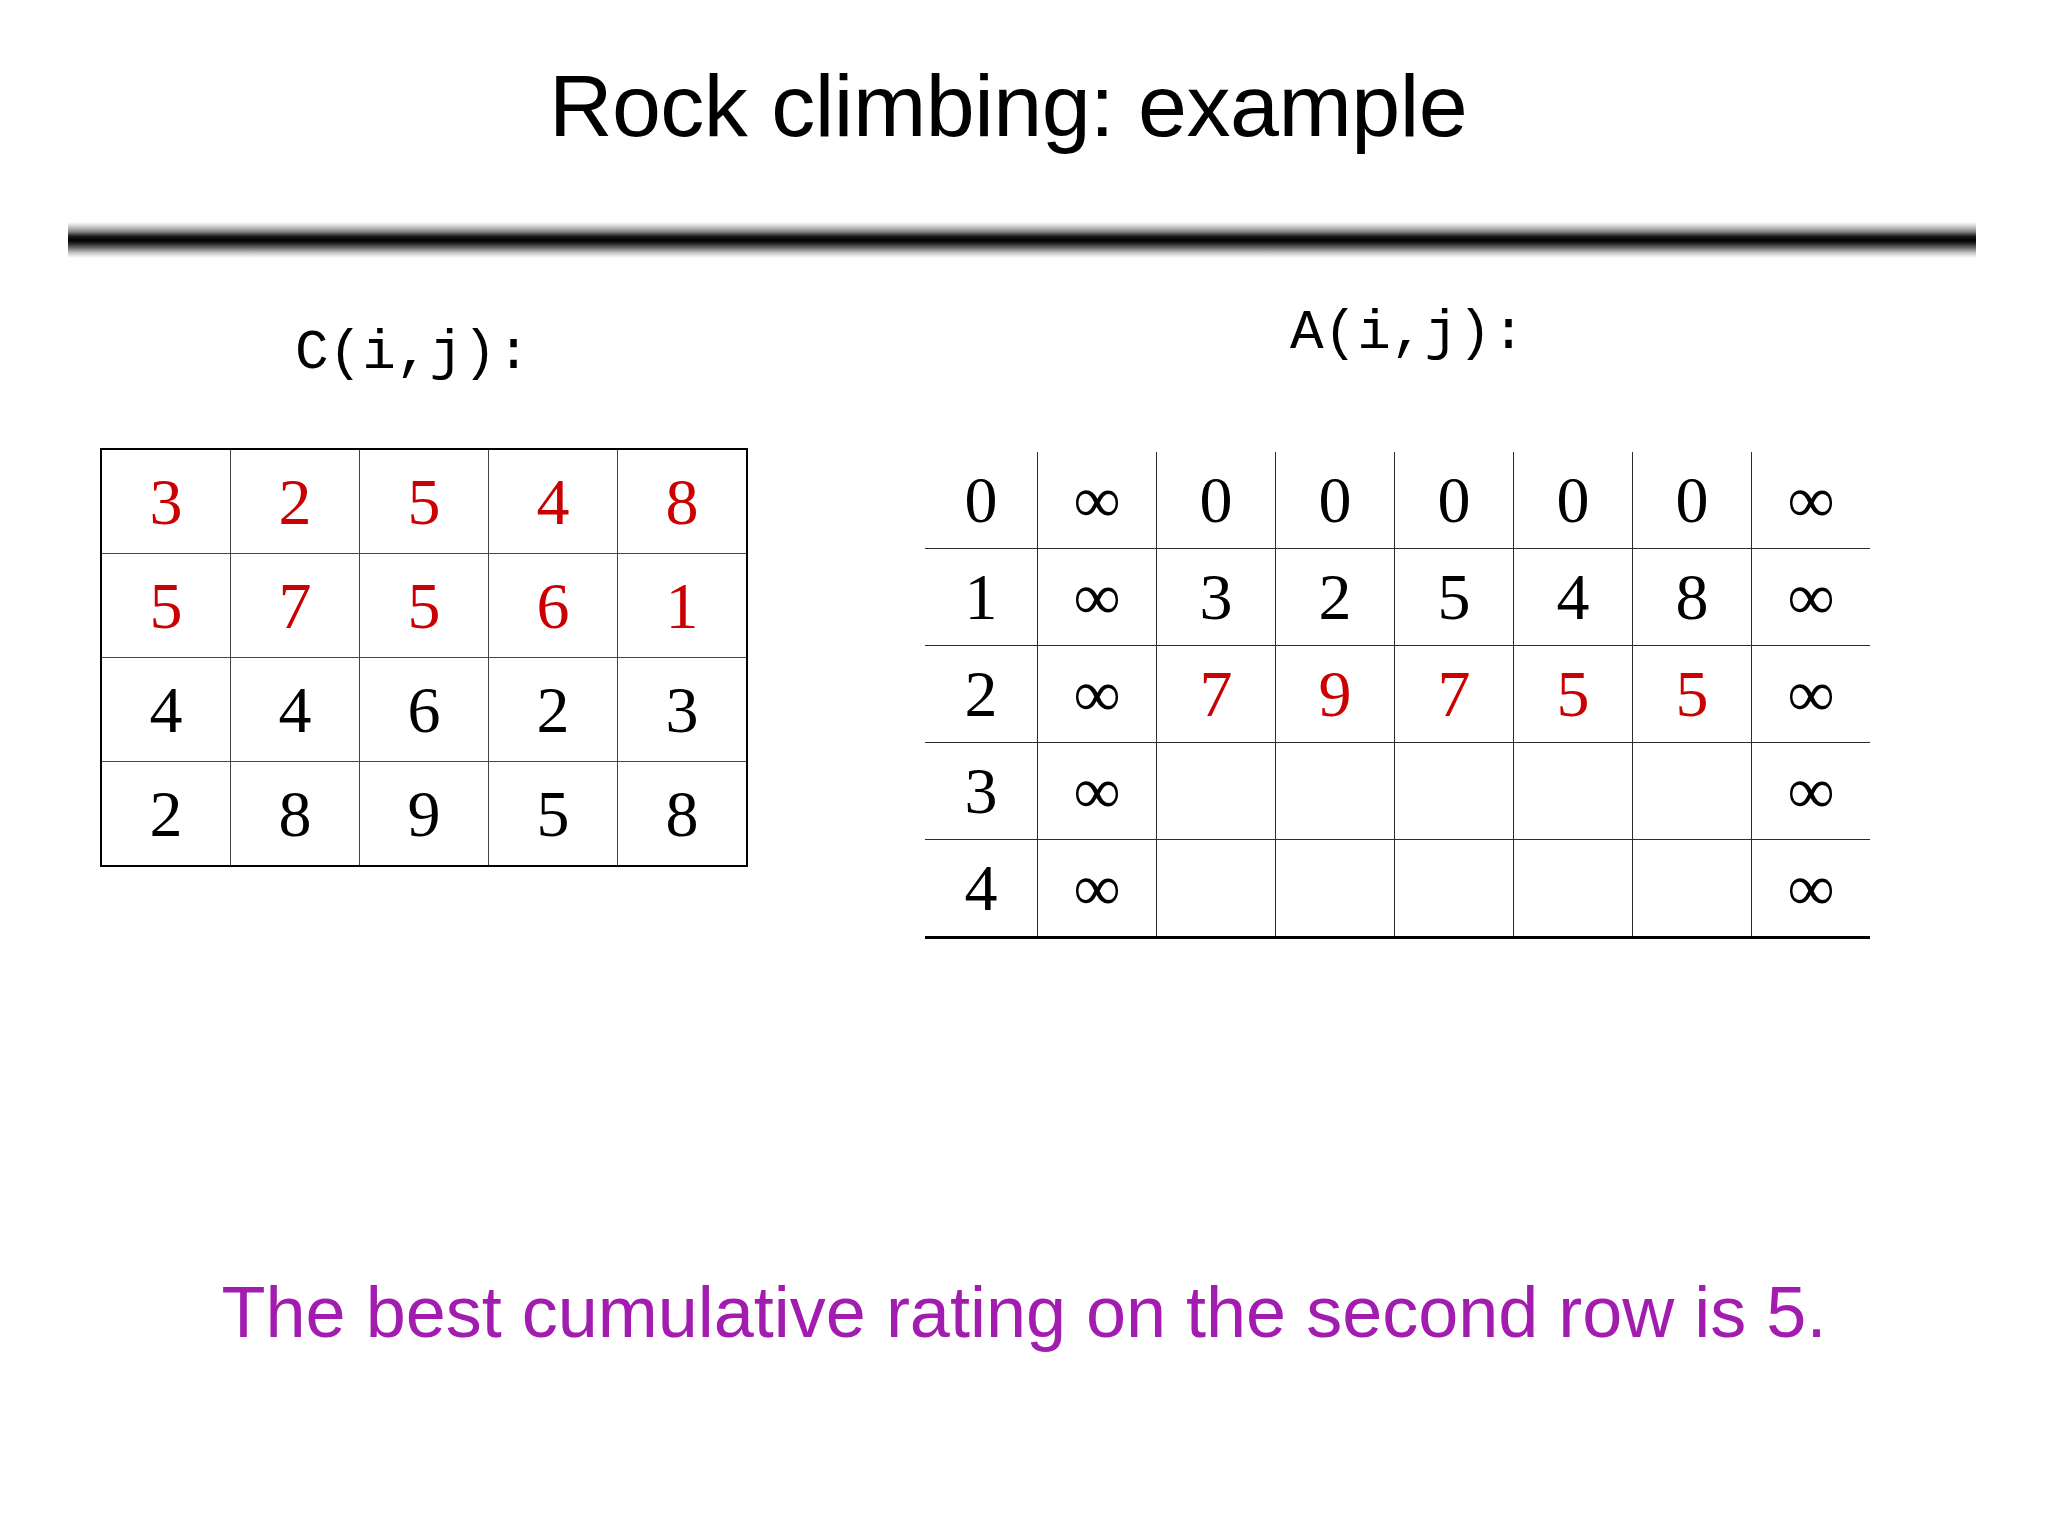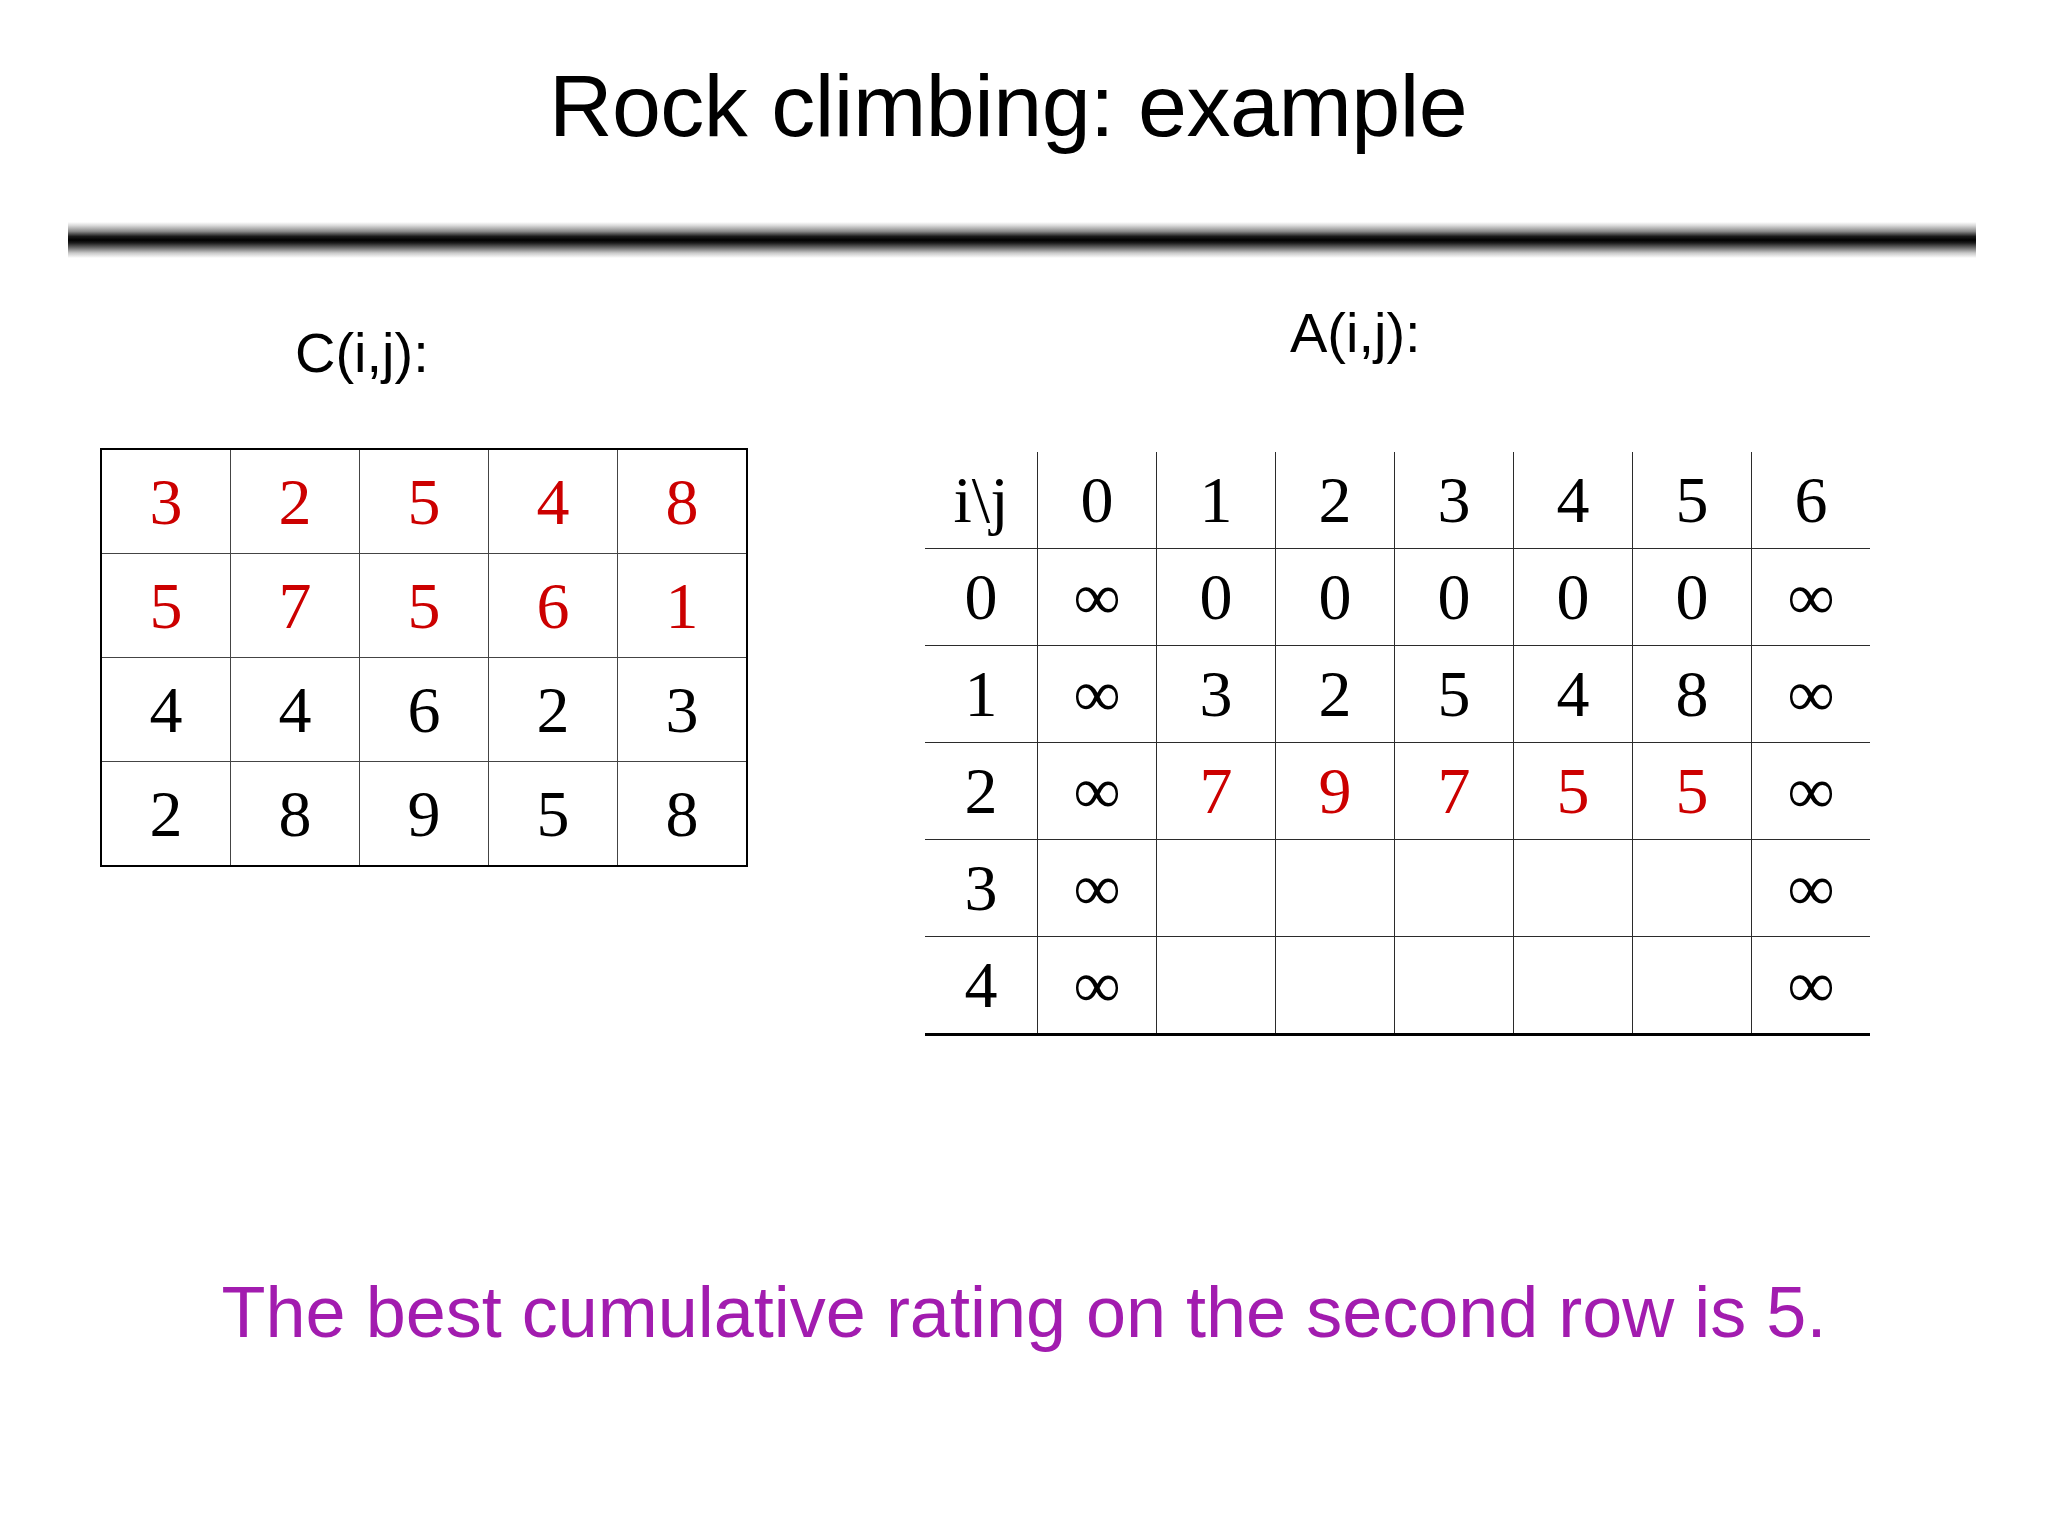--- a/index.html
+++ b/index.html
@@ -47,21 +47,21 @@
         #000000 50%,
         #1a1a1a 58%,
         #6e6e6e 72%,
         #c8c8c8 86%,
         #ffffff 100%);
   }
 
   
   .matrix-label {
     position: absolute;
-    font-family: Liberation Sans, sans-serif;
+    font-family: Liberation Mono, monospace;
     font-size: 56px;
     line-height: 1;
     color: #000000;
     white-space: nowrap;
   }
   #label-c { left: 295px; top: 325px; }
   #label-a { left: 1290px; top: 305px; }
 
   
   #c-table-wrap {
@@ -188,30 +188,20 @@
         <td class="blk">5</td>
         <td class="blk">8</td>
       </tr>
     </tbody>
   </table>
 </div>
 
 <div id="a-table-wrap">
   <table class="grid" id="a-table">
     <tbody>
-      <tr class="header-row">
-        <td class="rowhead">i\j</td>
-        <td>0</td>
-        <td>1</td>
-        <td>2</td>
-        <td>3</td>
-        <td>4</td>
-        <td>5</td>
-        <td>6</td>
-      </tr>
 
       <tr class="body-row">
         <td class="rowhead blk">0</td>
         <td class="blk inf">∞</td>
         <td class="blk">0</td>
         <td class="blk">0</td>
         <td class="blk">0</td>
         <td class="blk">0</td>
         <td class="blk">0</td>
         <td class="blk inf">∞</td>

